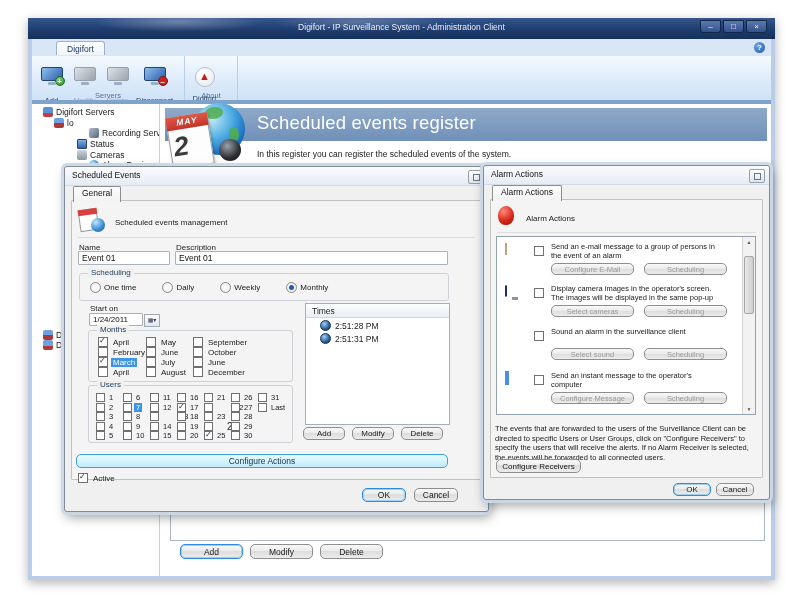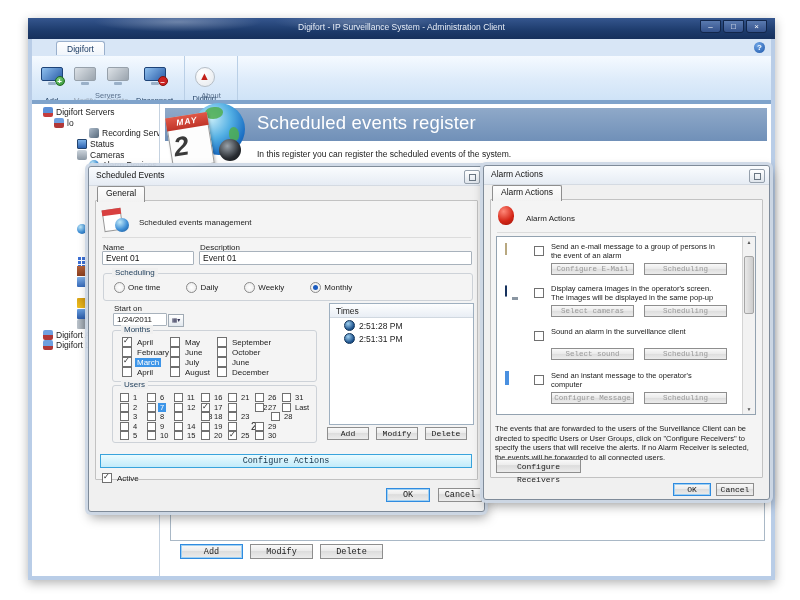--- a/index.html
+++ b/index.html
@@ -90,22 +90,22 @@
   .bigicon .lens{position:absolute;left:52px;top:38px;width:22px;height:22px;border-radius:50%;
     background:radial-gradient(circle at 38% 32%,#9aa2aa,#2a2e33 60%,#0c0e10);}
   .bigicon .cal{position:absolute;left:2px;top:14px;width:40px;height:50px;background:#fdfdfd;border:1px solid #9a9a9a;
     transform:rotate(-9deg);box-shadow:1px 2px 3px rgba(0,0,0,.25);}
   .bigicon .may{position:absolute;left:-1px;right:-1px;top:-1px;height:13px;background:linear-gradient(#e05848,#c03428);
     color:#fff;font-size:8.5px;font-weight:bold;text-align:center;line-height:13px;letter-spacing:1px;}
   .bigicon .caldigit{position:absolute;left:3px;top:14px;font-size:27px;font-weight:bold;color:#3a3a3a;}
   .listbox{position:absolute;left:9px;right:6px;top:67px;height:368px;background:#fff;border:1px solid #a9b8c6;}
   .mainbtns{position:absolute;top:440px;left:19px;display:flex;gap:7px;}
   
-  .btn{background:linear-gradient(#f9f9f9,#ebebeb 45%,#dcdcdc 46%,#ececec);border:1px solid #8e8e8e;border-radius:0;
-    font-size:8.5px;color:#1a1a1a;text-align:center;box-sizing:border-box;display:inline-block;font-family:Liberation Mono, monospace;}
+  .btn{background:linear-gradient(#f9f9f9,#ebebeb 45%,#dcdcdc 46%,#ececec);border:1px solid #8e8e8e;border-radius:5px;
+    font-size:8.5px;color:#1a1a1a;text-align:center;box-sizing:border-box;display:inline-block;}
   .btn.focused{border:1px solid #2f8be0;box-shadow:0 0 0 1px #9fd0f2 inset;}
   .btn.dim{color:#9a9a9a;}
   .wbtn,.btn{cursor:default;}
   .cb{width:8px;height:8px;background:#fff;border:1px solid #707070;flex:none;position:relative;box-sizing:content-box;}
   .cb.checked::after{content:"\2713";position:absolute;left:0px;top:-2px;font-size:8px;color:#222;}
   .cl{padding:0 2px;}
   .cl.hl{background:#3d95e8;color:#fff;}
   .rb{width:9px;height:9px;border:1px solid #8a8a8a;border-radius:50%;background:radial-gradient(#fff,#e8e8e8);position:relative;flex:none;}
   .rb.sel::after{content:"";position:absolute;left:2px;top:2px;width:5px;height:5px;border-radius:50%;background:#1a5bbf;}
   .chk,.rad{display:flex;align-items:center;gap:3px;font-size:8px;color:#1a1a1a;}
@@ -386,21 +386,21 @@
         <div class="listbox"></div>
         <div class="mainbtns">
           <span class="btn focused" style="width:63px;height:15px;line-height:14px;">Add</span>
           <span class="btn" style="width:63px;height:15px;line-height:14px;">Modify</span>
           <span class="btn" style="width:63px;height:15px;line-height:14px;">Delete</span>
         </div>
       </div>
     </div>
   </div>
 
-  <div class="dialog" style="left:88px;top:166px;width:395px;height:344px;">
+  <div class="dialog" style="left:64px;top:166px;width:395px;height:344px;padding-left:28px;">
     <div class="dtitle">
       <span>Scheduled Events</span>
     </div>
     <span class="dboxbtn"></span>
     <span class="dtab">General</span>
     <div class="dframe" style="top:33px;bottom:31px;"></div>
 
     <div class="schedicon" style="left:14px;top:41px;">
       <i class="mcal">
           <i class="mband"></i>
@@ -643,21 +643,21 @@
           <label class="chk" style="font-size:7.5px;gap:2px;">
             <span class="cb" style="width:7px;height:7px;"></span>
             <span class="cl">26</span>
           </label>
 
           <label class="chk" style="font-size:7.5px;gap:2px;">
             <span class="cb" style="width:7px;height:7px;"></span>
             <span class="cl">27</span>
           </label>
 
-          <label class="chk" style="font-size:7.5px;gap:2px;margin-left:16px;">
+          <label class="chk" style="font-size:7.5px;gap:2px;">
             <span class="cb" style="width:7px;height:7px;"></span>
             <span class="cl">28</span>
           </label>
 
           <label class="chk" style="font-size:7.5px;gap:2px;">
             <span class="cb" style="width:7px;height:7px;"></span>
             <span class="cl">29</span>
           </label>
 
           <label class="chk" style="font-size:7.5px;gap:2px;">

